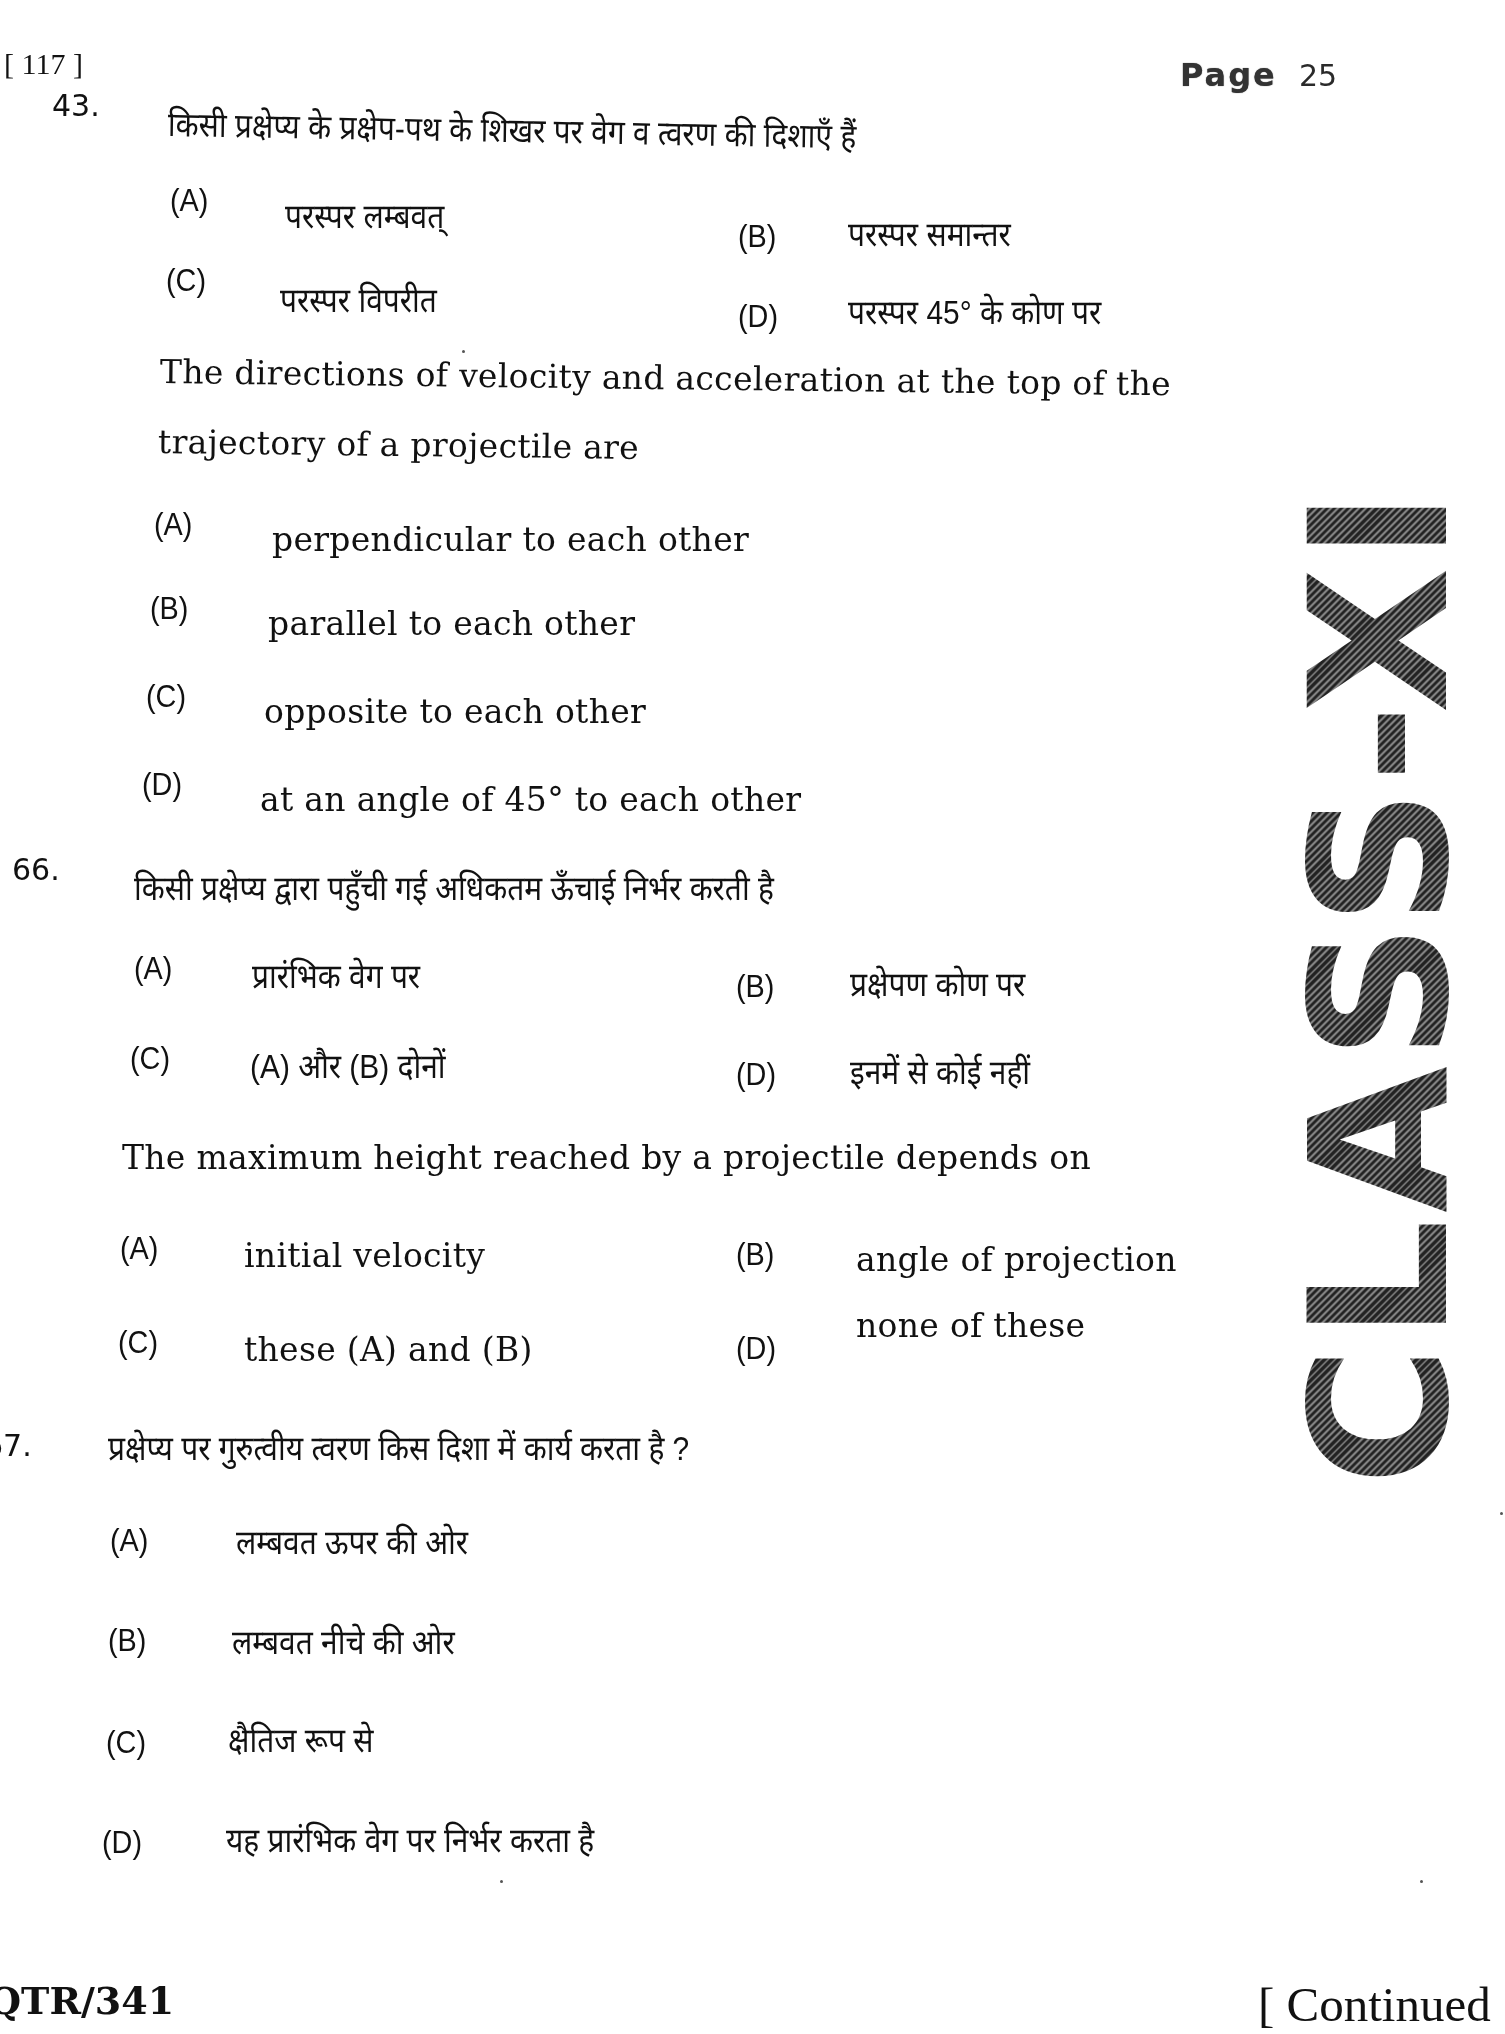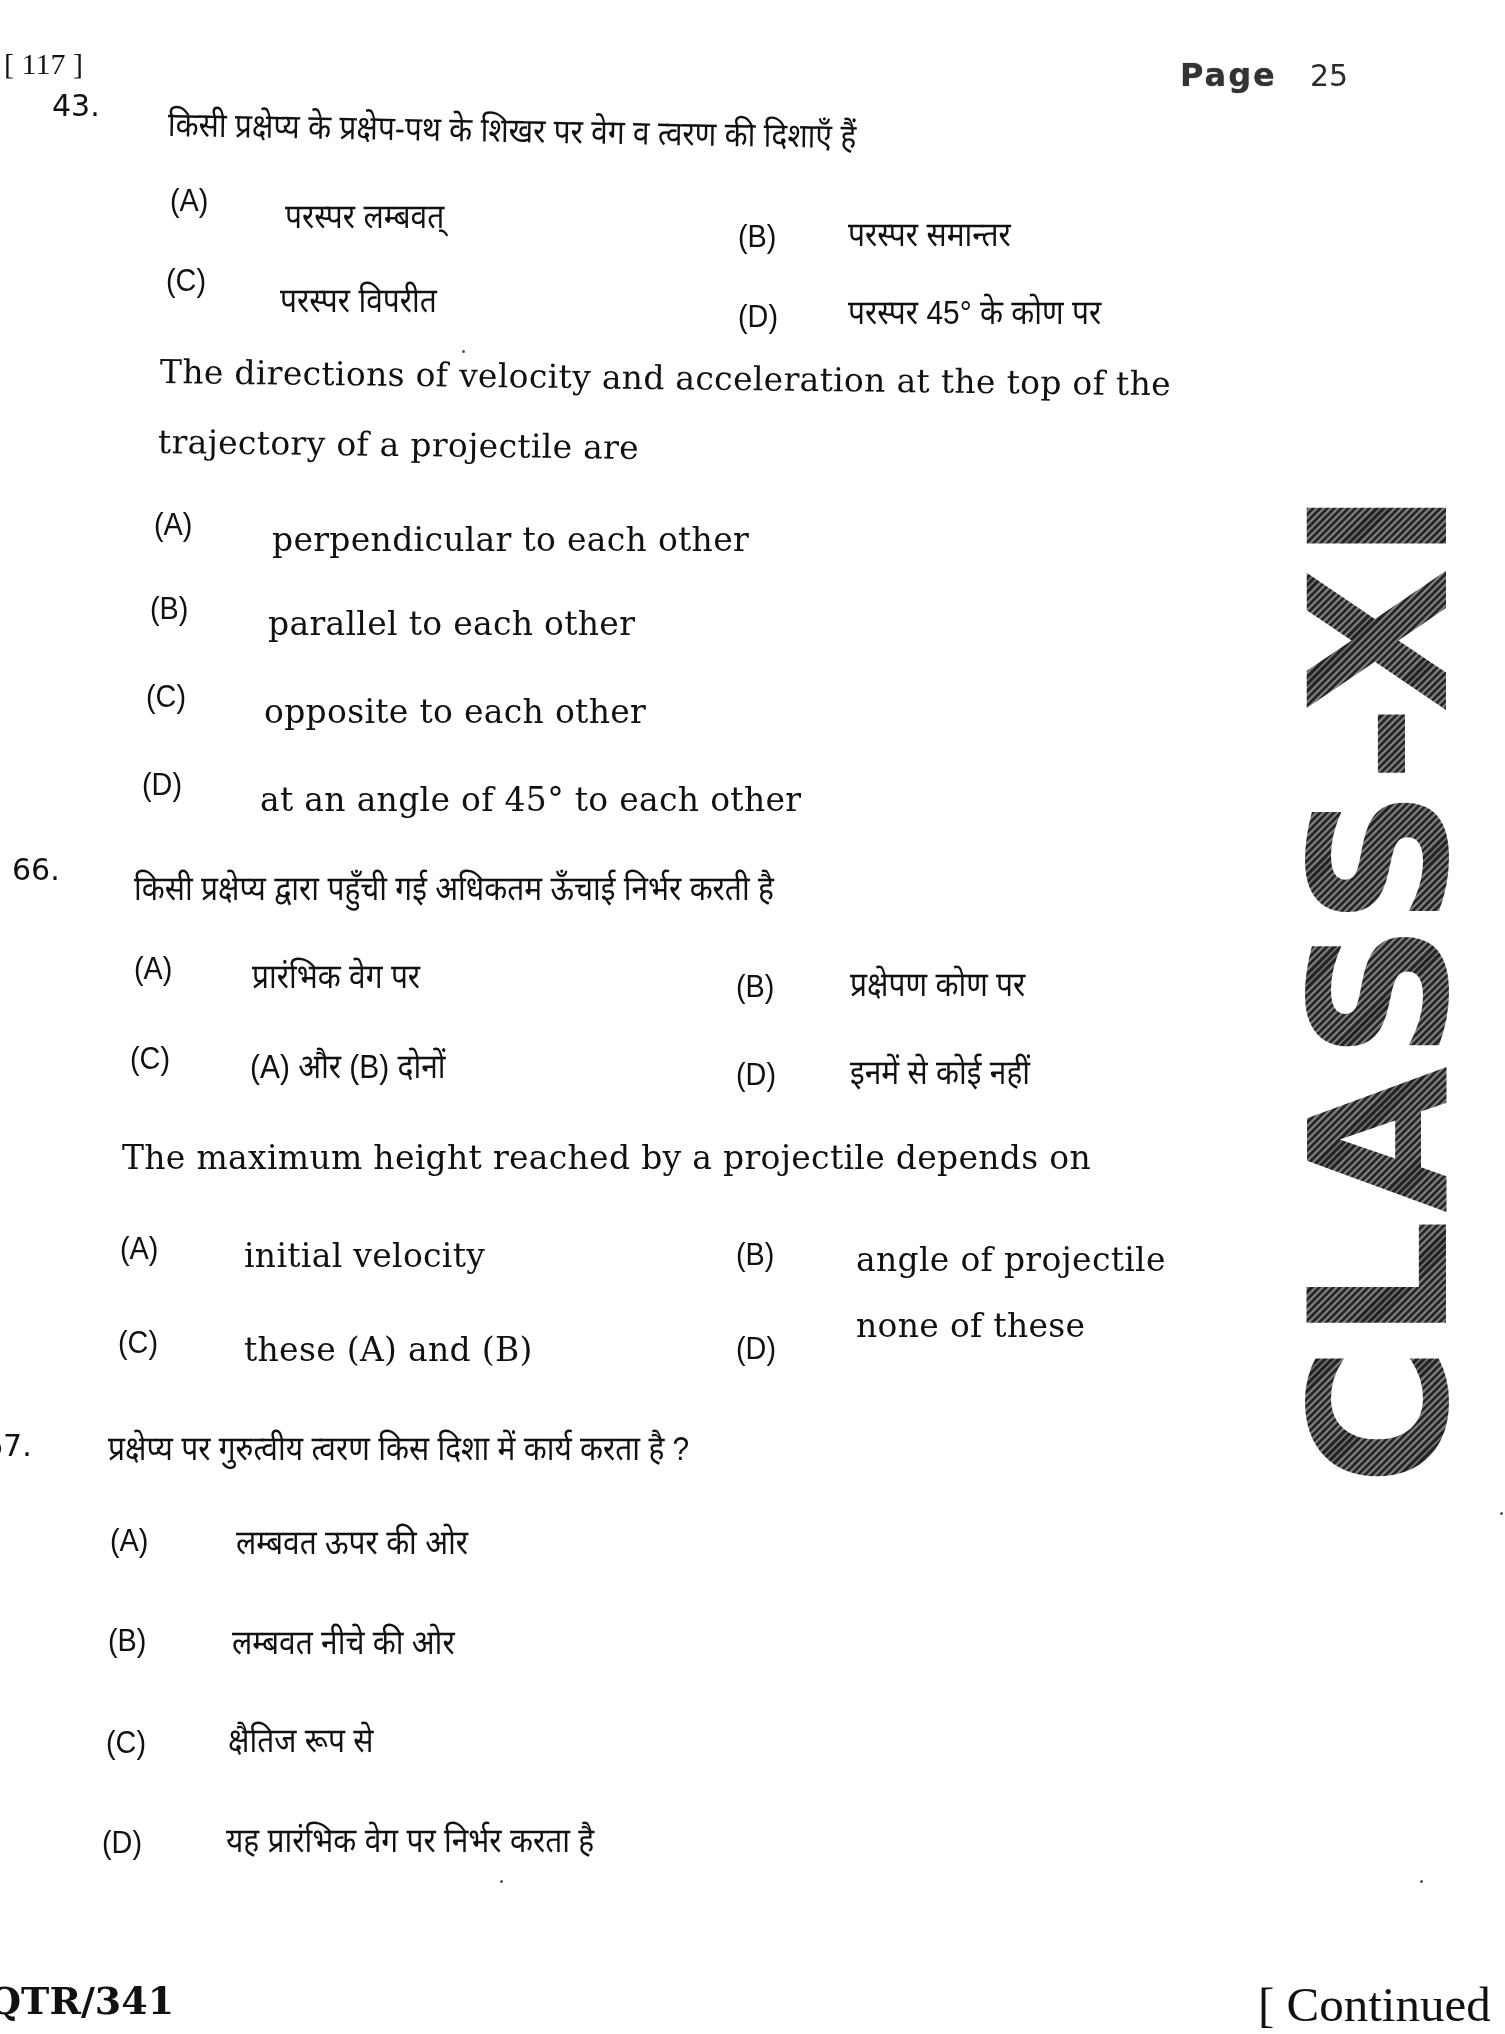--- a/index.html
+++ b/index.html
@@ -32,21 +32,21 @@
   .footer-code { font-family: "DejaVu Serif", serif; font-weight: bold; font-size: 38px; }
   .footer-cont { font-family: "Liberation Serif", serif; font-size: 49px; }
   .speck { position: absolute; width: 3px; height: 3px; background: #555; border-radius: 50%; }
 </style>
 </head>
 <body>
 
 <div class="abs pgnum" style="left:4px; top:6px;">[ 117 ]</div>
 <div class="abs page-tag" style="left:1180px; top:56px;">
   <span class="stamp">Page</span>
-  <span style="font-weight:normal; font-family:'DejaVu Sans',sans-serif; font-size:30px; margin-left:22px;">25</span>
+  <span style="font-weight:normal; font-family:'DejaVu Sans',sans-serif; font-size:30px; margin-left:11px;">25</span>
 </div>
 
 <div class="class-banner">
   <span>CLASS-XI</span>
 </div>
 
 <div>
   <div class="abs qnum" style="left:52px; top:88px;">43.</div>
   <div class="abs hin" style="left:168px; top:100px; transform: scaleX(0.88) rotate(0.9deg);">किसी प्रक्षेप्य के प्रक्षेप-पथ के शिखर पर वेग व त्वरण की दिशाएँ हैं</div>
 
@@ -85,21 +85,21 @@
   <div class="abs lbl" style="left:130px; top:1040px;">(C)</div>
   <div class="abs hin" style="left:250px; top:1042px;">(A) और (B) दोनों</div>
   <div class="abs lbl" style="left:736px; top:1056px;">(D)</div>
   <div class="abs hin" style="left:850px; top:1048px;">इनमें से कोई नहीं</div>
 
   <div class="abs eng" style="left:122px; top:1138px;">The maximum height reached by a projectile depends on</div>
 
   <div class="abs lbl" style="left:120px; top:1230px;">(A)</div>
   <div class="abs eng" style="left:244px; top:1236px;">initial velocity</div>
   <div class="abs lbl" style="left:736px; top:1236px;">(B)</div>
-  <div class="abs eng" style="left:856px; top:1240px;">angle of projectile</div>
+  <div class="abs eng" style="left:856px; top:1240px;">angle of projection</div>
 
   <div class="abs lbl" style="left:118px; top:1324px;">(C)</div>
   <div class="abs eng" style="left:244px; top:1330px;">these (A) and (B)</div>
   <div class="abs lbl" style="left:736px; top:1330px;">(D)</div>
   <div class="abs eng" style="left:856px; top:1306px;">none of these</div>
 </div>
 
 <div>
   <div class="abs qnum" style="left:-16px; top:1428px;">67.</div>
   <div class="abs hin" style="left:108px; top:1424px;">प्रक्षेप्य पर गुरुत्वीय त्वरण किस दिशा में कार्य करता है ?</div>

